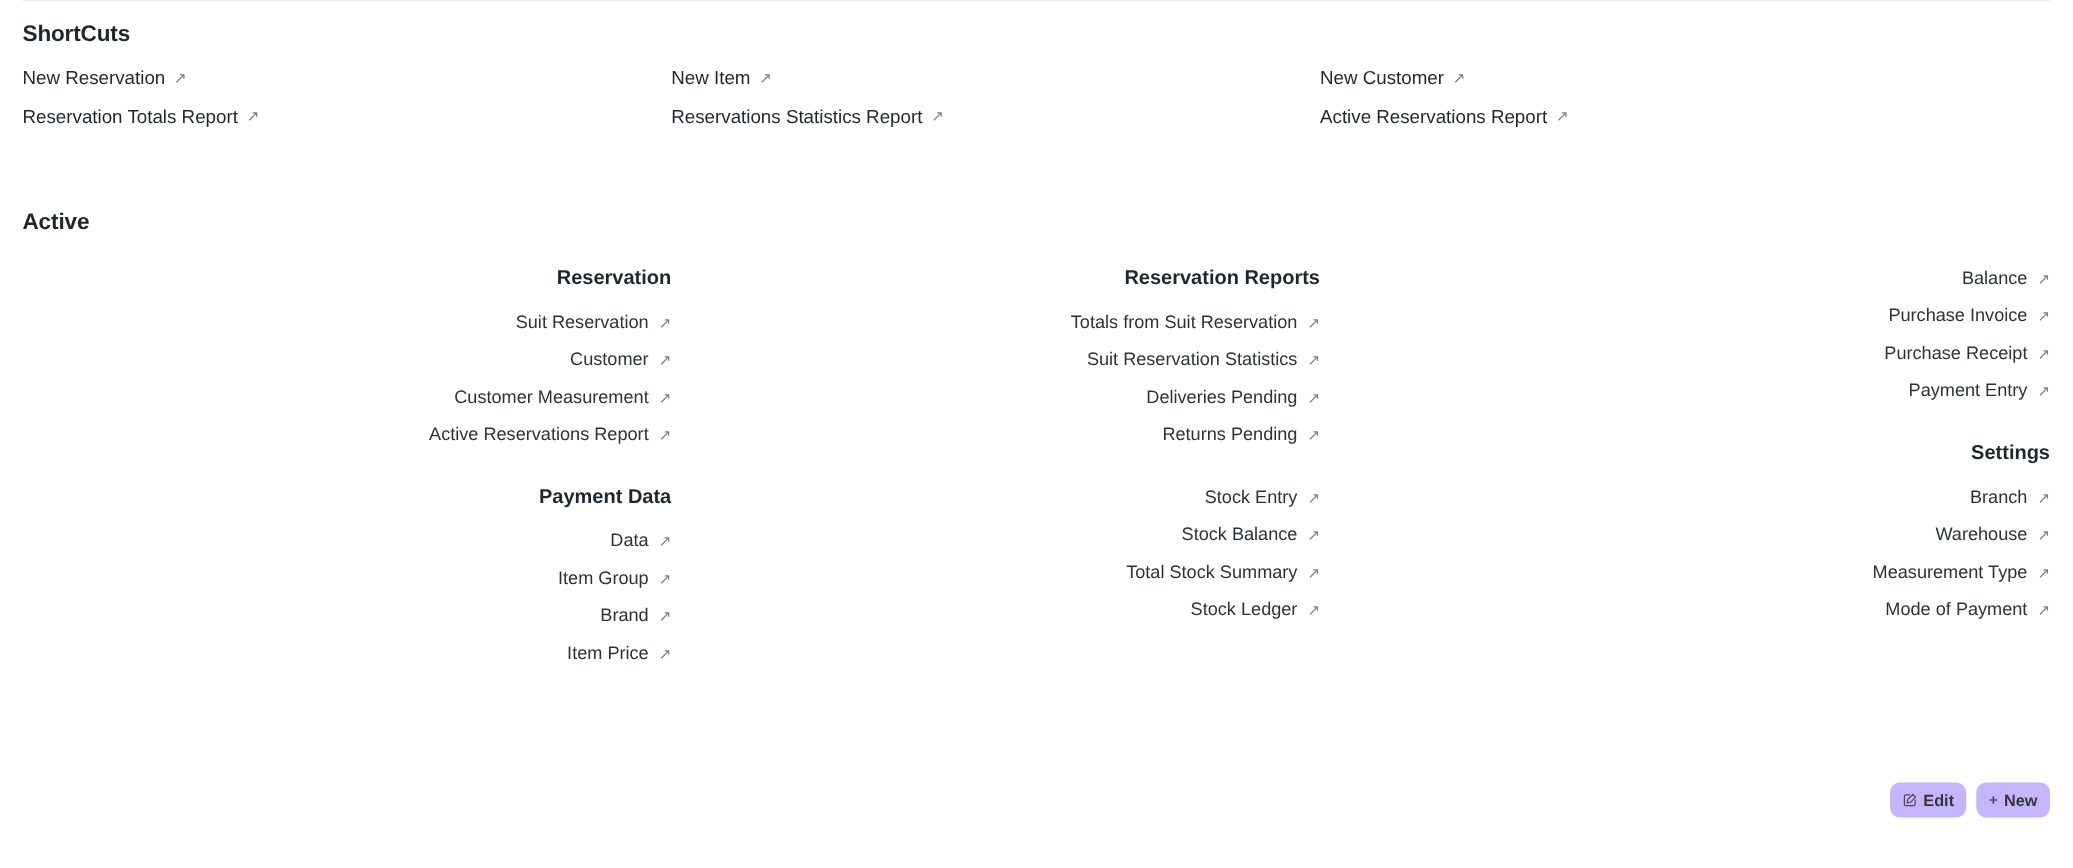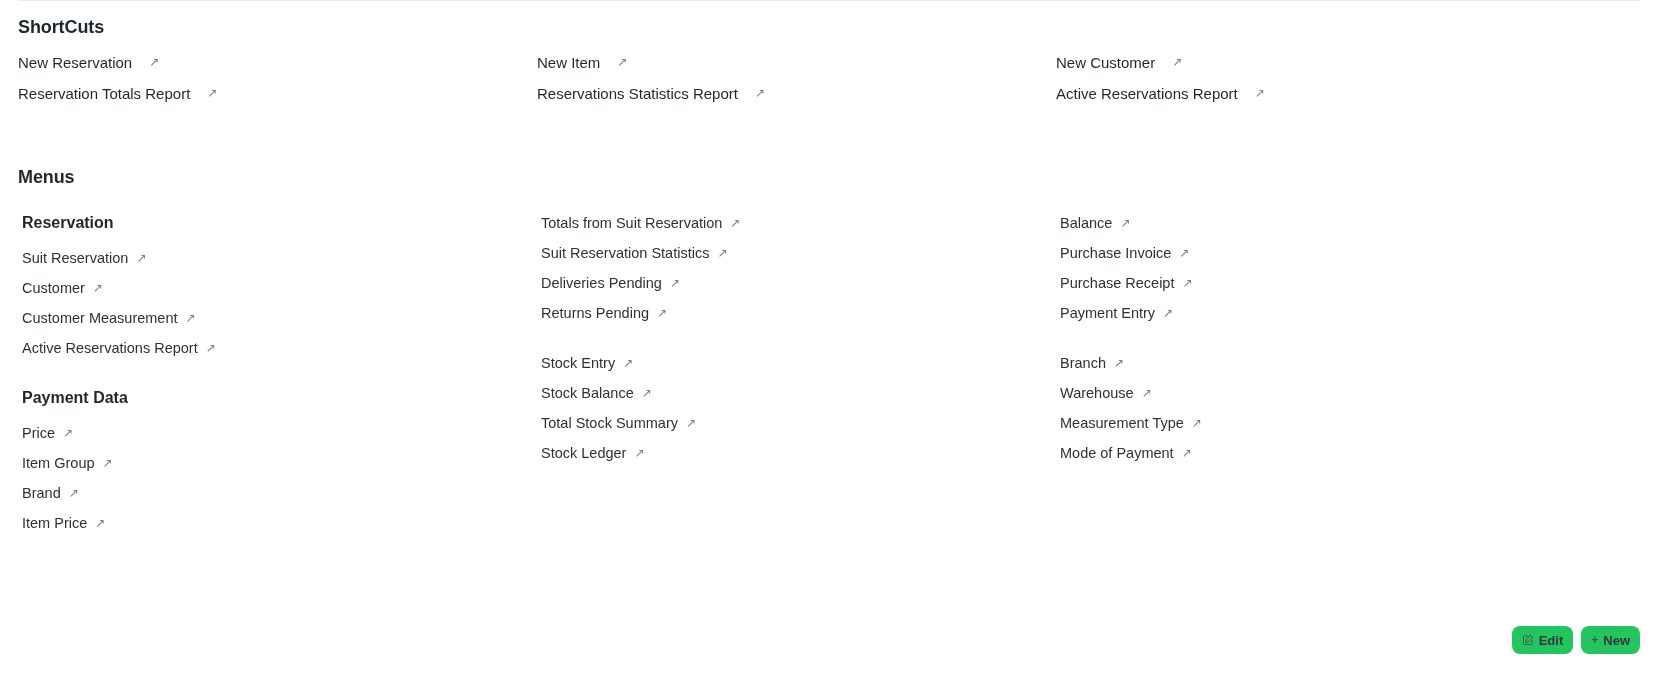--- a/index.html
+++ b/index.html
@@ -54,41 +54,41 @@
   .shortcut-grid .cell { padding-bottom: 0; }
 
   .link-row {
     display: block;
     margin-bottom: 13px;
     line-height: 1;
   }
   .link {
     display: inline-flex;
     align-items: center;
-    gap: 17px;
+    gap: 7px;
     font-size: 15px;
     color: #1f272e;
     text-decoration: none;
     cursor: pointer;
     line-height: 18px;
   }
   .arrow {
     font-size: 12px;
     color: #7c7f83;
     line-height: 1;
     display: inline-block;
     transform: translateY(-1px);
   }
 
   
   .menus-grid {
     top: 214px;
   }
   .menu-col { }
-  .menu-block { margin-bottom: 32px; }
+  .menu-block { margin-bottom: 32px; text-align: right; }
   .menu-heading {
     font-size: 16px;
     font-weight: 700;
     color: #1f272e;
     margin: 0 0 17px 4px;
   }
   .menu-link {
     display: inline-flex;
     align-items: center;
     gap: 8px;
@@ -108,21 +108,21 @@
     gap: 8px;
     align-items: center;
   }
   .btn {
     display: inline-flex;
     align-items: center;
     gap: 5px;
     height: 28px;
     padding: 0 10px;
     border-radius: 8px;
-    background: #22c55e;
+    background: #c4b5fd;
     border: none;
     font-size: 13px;
     font-weight: 600;
     color: #32373c;
     cursor: pointer;
     font-family: "Liberation Sans", sans-serif;
     margin-top: 16px;
   }
   .btn .gi {
     font-size: 12px;
@@ -183,21 +183,21 @@
       <div class="link-row">
         <a class="link">
           <span>Active Reservations Report</span>
           <span class="arrow">↗</span>
         </a>
       </div>
     </div>
 
   </div>
 
-  <div class="section-title menus-title">Menus</div>
+  <div class="section-title menus-title">Active</div>
 
   <div class="grid3 menus-grid">
 
     <div class="menu-col">
 
       <div class="menu-block">
         <div class="menu-heading">Reservation</div>
         <div class="menu-item">
           <a class="menu-link">
             <span>Suit Reservation</span>
@@ -221,21 +221,21 @@
             <span>Active Reservations Report</span>
             <span class="arrow">↗</span>
           </a>
         </div>
       </div>
 
       <div class="menu-block">
         <div class="menu-heading">Payment Data</div>
         <div class="menu-item">
           <a class="menu-link">
-            <span>Price</span>
+            <span>Data</span>
             <span class="arrow">↗</span>
           </a>
         </div>
         <div class="menu-item">
           <a class="menu-link">
             <span>Item Group</span>
             <span class="arrow">↗</span>
           </a>
         </div>
         <div class="menu-item">
@@ -250,20 +250,21 @@
             <span class="arrow">↗</span>
           </a>
         </div>
       </div>
 
     </div>
 
     <div class="menu-col">
 
       <div class="menu-block">
+        <div class="menu-heading">Reservation Reports</div>
         <div class="menu-item">
           <a class="menu-link">
             <span>Totals from Suit Reservation</span>
             <span class="arrow">↗</span>
           </a>
         </div>
         <div class="menu-item">
           <a class="menu-link">
             <span>Suit Reservation Statistics</span>
             <span class="arrow">↗</span>
@@ -335,20 +336,21 @@
         </div>
         <div class="menu-item">
           <a class="menu-link">
             <span>Payment Entry</span>
             <span class="arrow">↗</span>
           </a>
         </div>
       </div>
 
       <div class="menu-block">
+        <div class="menu-heading">Settings</div>
         <div class="menu-item">
           <a class="menu-link">
             <span>Branch</span>
             <span class="arrow">↗</span>
           </a>
         </div>
         <div class="menu-item">
           <a class="menu-link">
             <span>Warehouse</span>
             <span class="arrow">↗</span>

